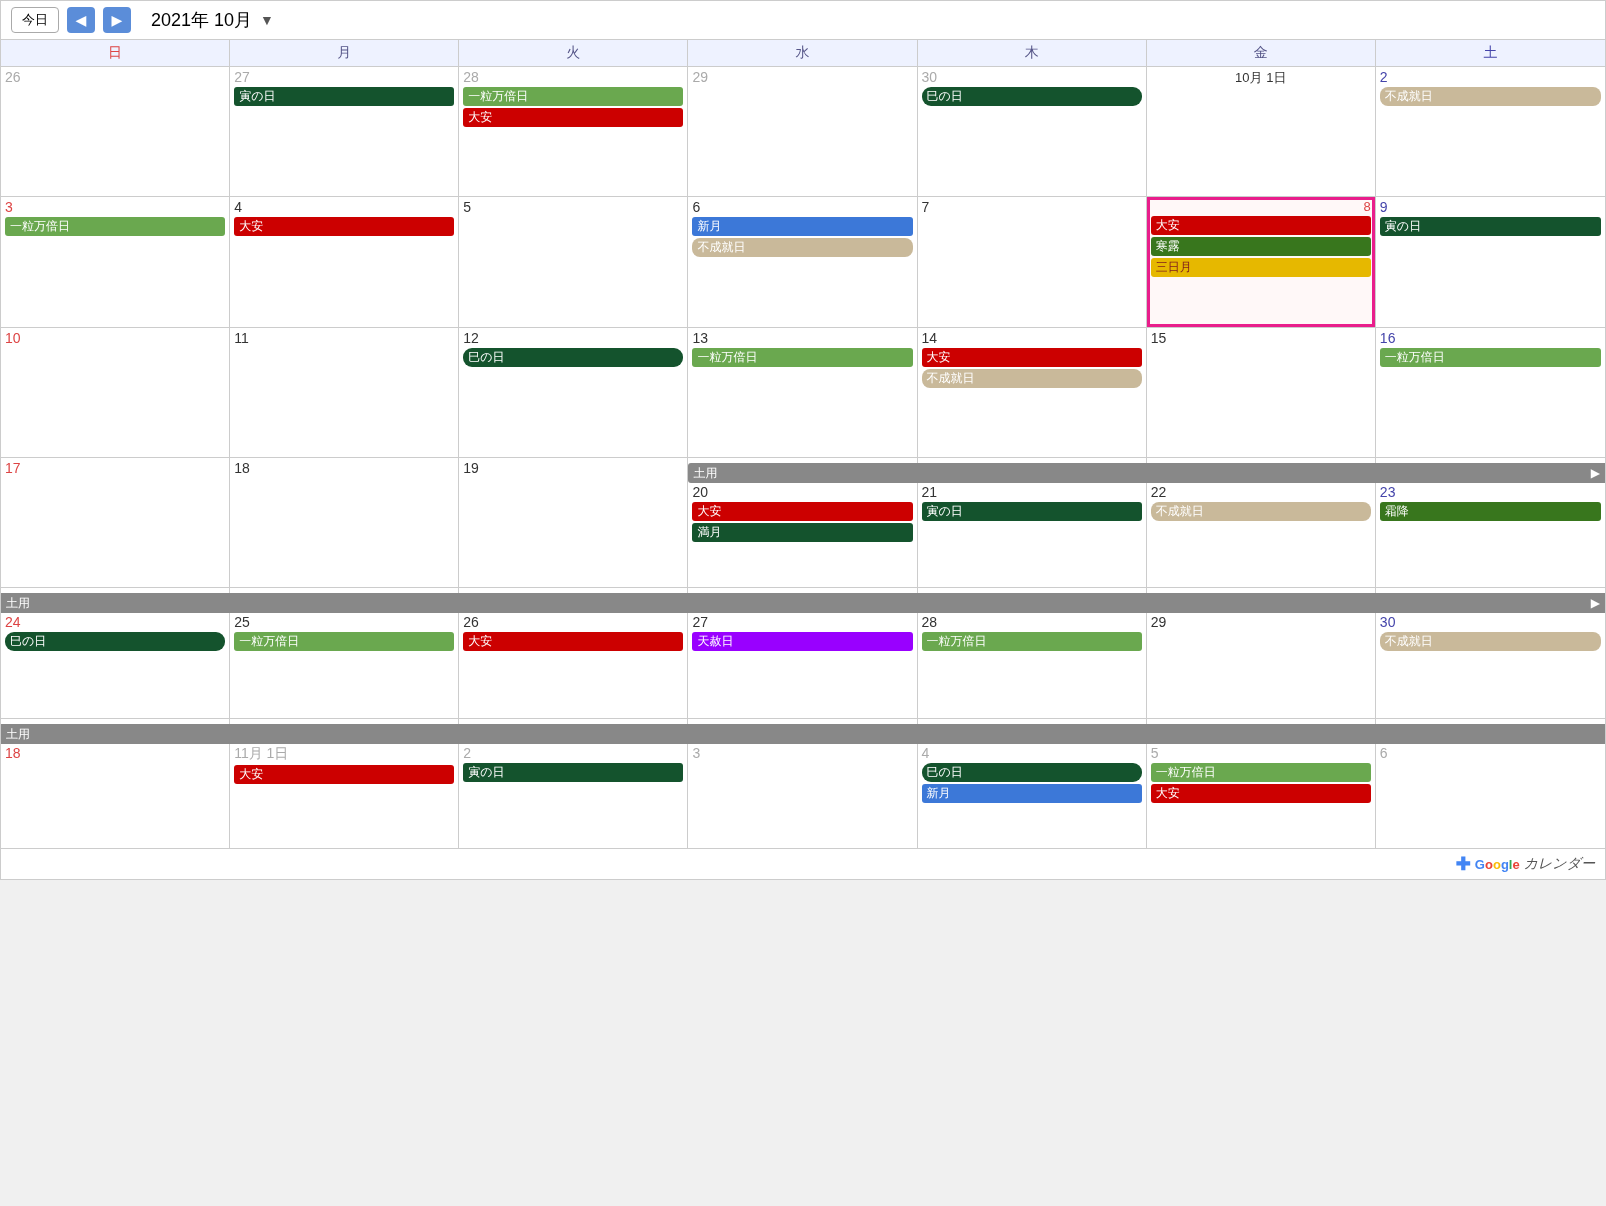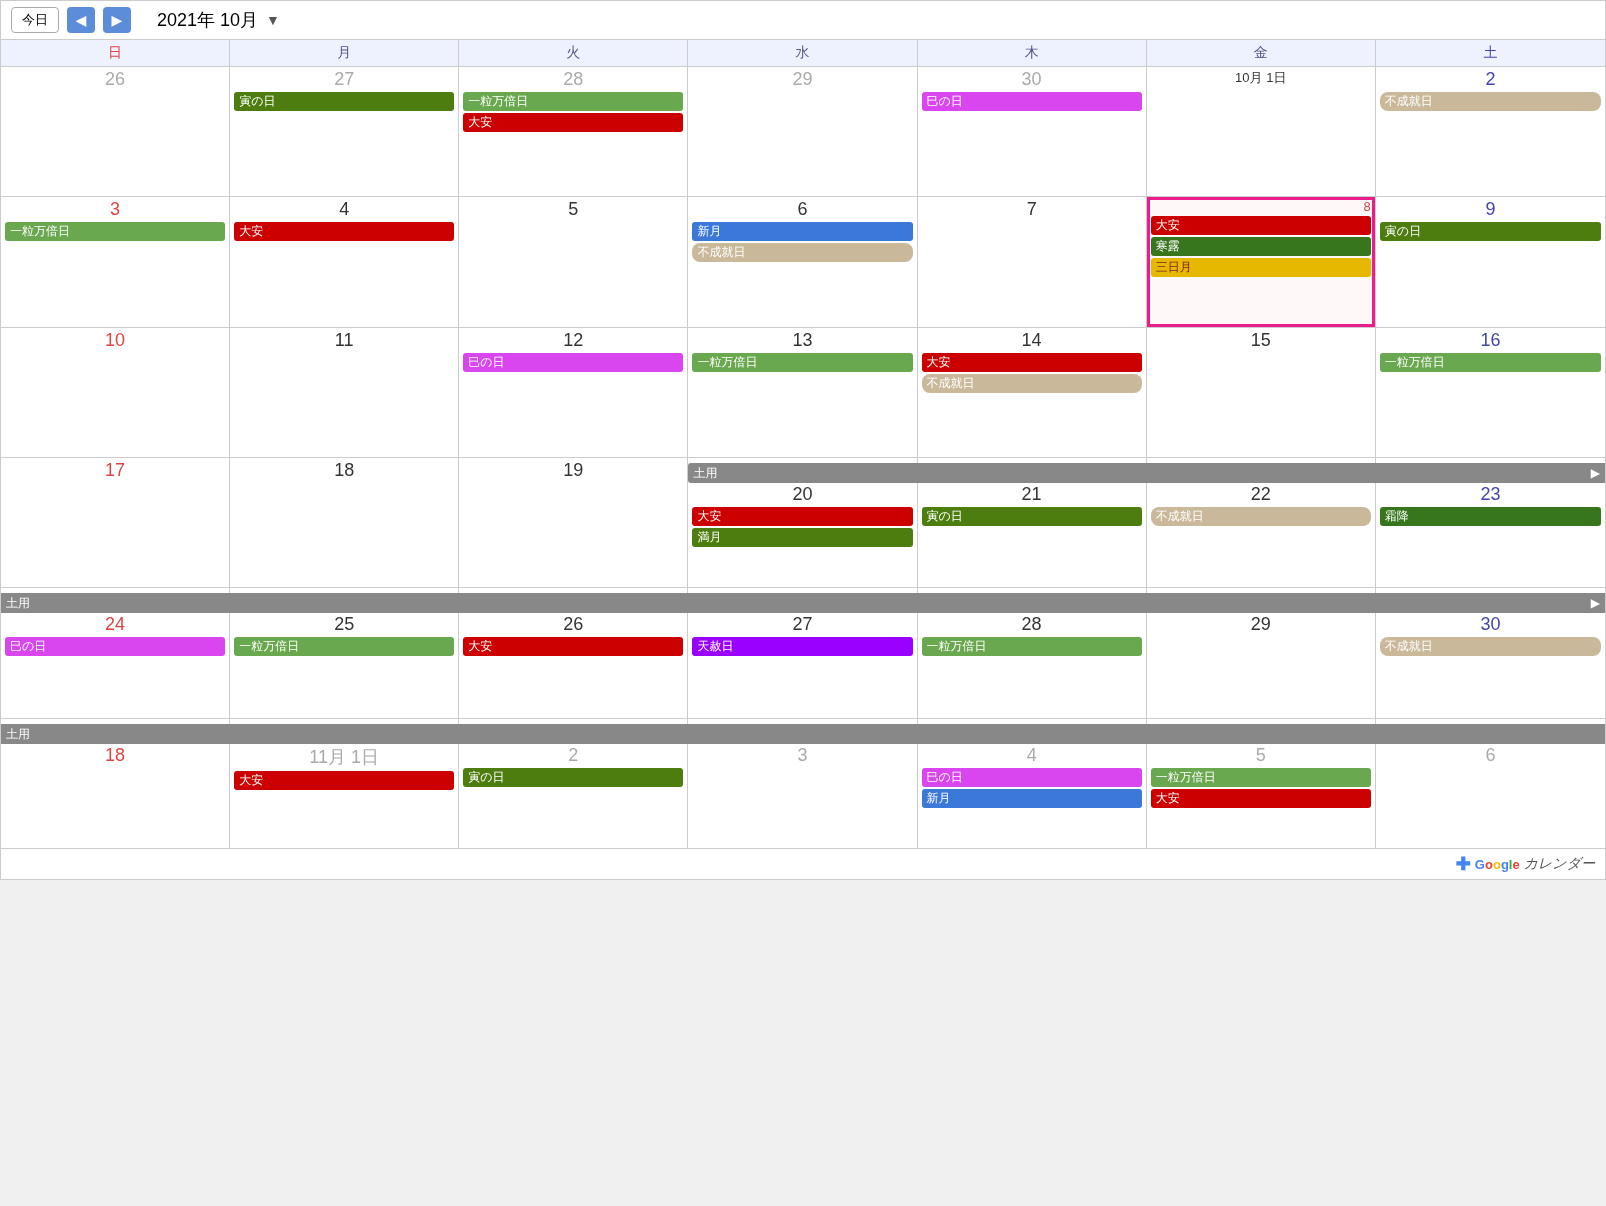--- a/index.html
+++ b/index.html
@@ -43,21 +43,21 @@
       cursor: pointer;
       color: white;
       font-size: 14px;
       display: flex;
       align-items: center;
       justify-content: center;
     }
     .month-title {
       font-size: 18px;
       font-weight: normal;
-      margin-left: 18px;
+      margin-left: 12px;
     }
     .dropdown-arrow {
       font-size: 14px;
       color: #555;
       cursor: pointer;
     }
     .calendar-grid {
       flex: 1;
       display: flex;
       flex-direction: column;
@@ -93,44 +93,44 @@
     }
     .week-row:last-child { border-bottom: none; }
     .day-cell {
       border-right: 1px solid #ccc;
       padding: 2px 4px;
       position: relative;
       overflow: hidden;
     }
     .day-cell:last-child { border-right: none; }
     .day-number {
-      font-size: 18px;
+      font-size: 14px;
       color: #333;
-      text-align: center;
+      text-align: left;
       margin-bottom: 2px;
     }
     .day-number.sunday { color: #d44; }
     .day-number.saturday { color: #44a; }
     .day-number.other-month { color: #aaa; }
     .event-bar {
       border-radius: 3px;
       padding: 1px 5px;
       font-size: 12px;
       color: white;
       margin-bottom: 2px;
       white-space: nowrap;
       overflow: hidden;
       text-overflow: ellipsis;
       cursor: pointer;
     }
     
     .green { background-color: #6aa84f; }
     .red { background-color: #cc0000; }
-    .orange { background-color: #4d7c0f; }
-    .brown { background-color: #d946ef; }
+    .orange { background-color: #14532d; }
+    .brown { background-color: #14532d; border-radius: 9px; }
     .tan { background-color: #c9b99a; border-radius: 8px; }
     .blue { background-color: #3c78d8; }
     .dark-green { background-color: #38761d; }
     .yellow { background-color: #e6b800; color: #7f1d1d; }
     .purple { background-color: #9900ff; }
     
     .today-cell {
       background: #fff8f8;
     }
     .today-number {

